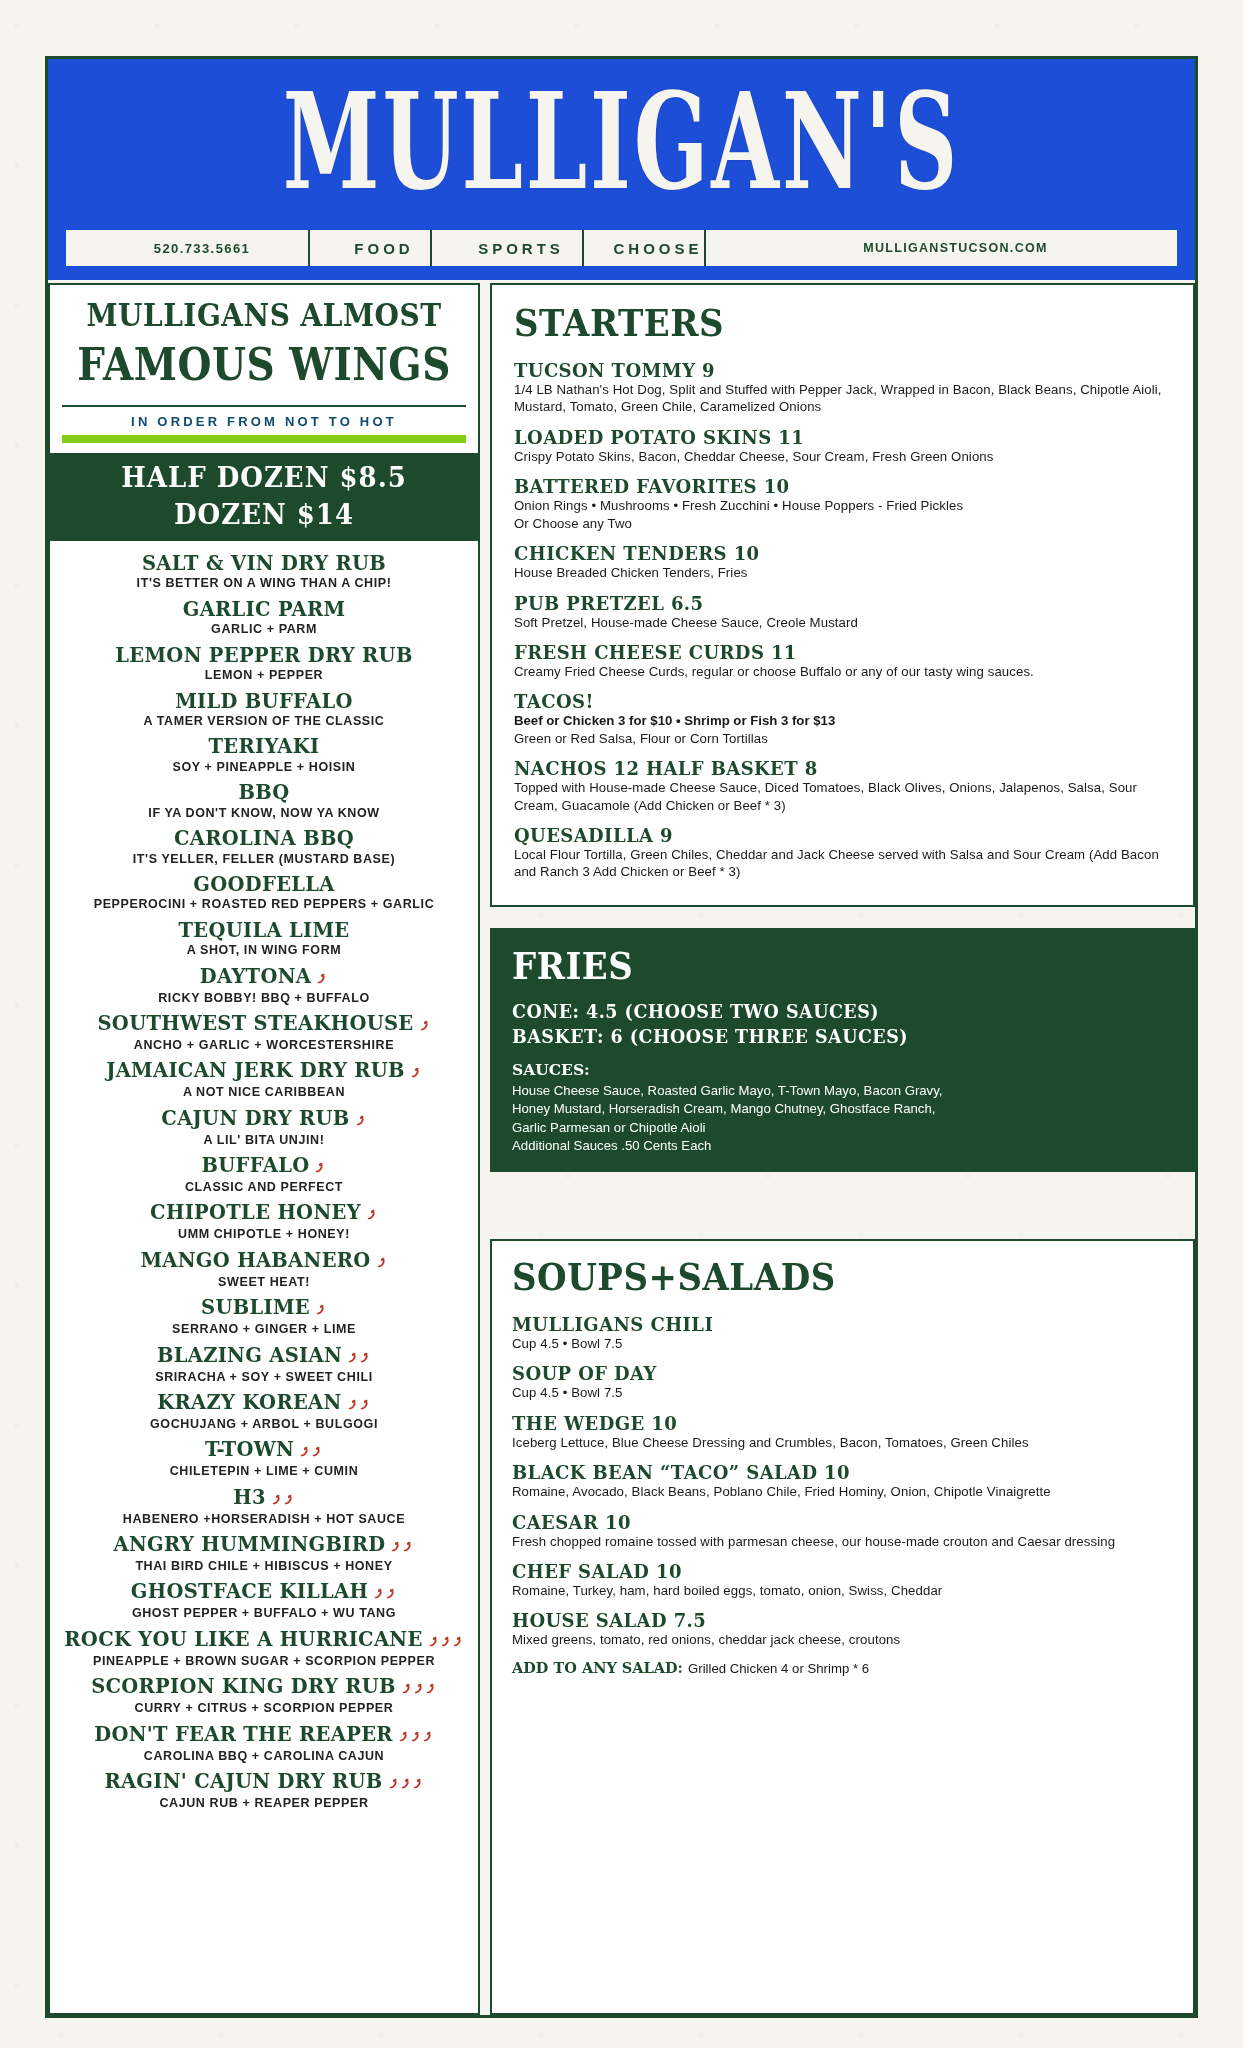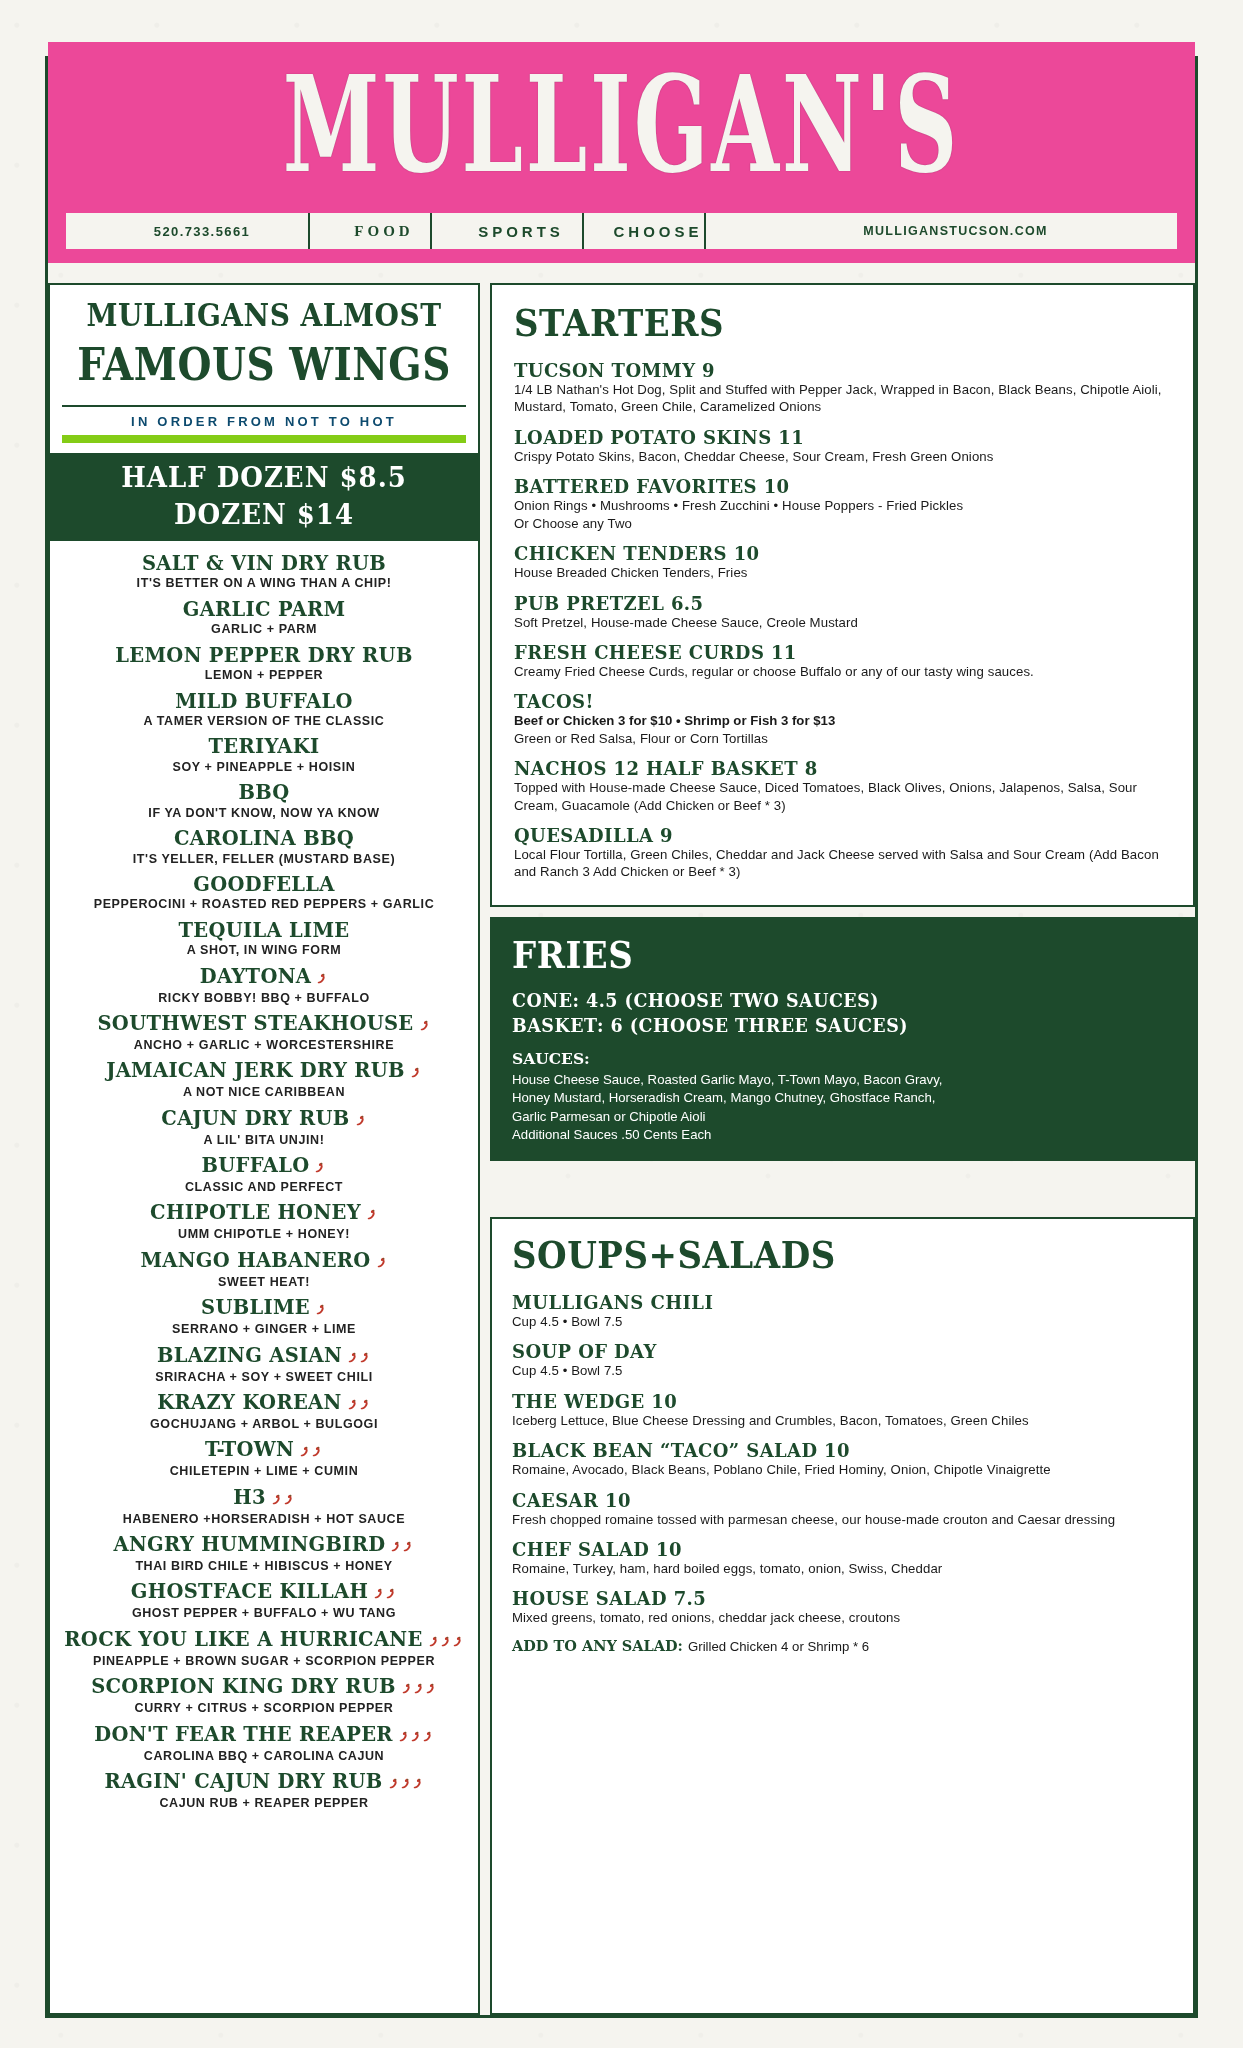--- a/index.html
+++ b/index.html
@@ -37,23 +37,23 @@
     top: 56px;
     width: 1153px;
     height: 1962px;
     border: 3px solid #1d4a2c;
     box-sizing: border-box;
   }
   
   .header {
     position: absolute;
     left: 48px;
-    top: 42px;
+    top: 59px;
     width: 1147px;
-    background: #ec4899;
+    background: #1d4ed8;
     height: 221px;
     box-sizing: border-box;
   }
   .logo-wrap {
     height: 166px;
     display: flex;
     align-items: center;
     justify-content: center;
   }
   .logo {
@@ -93,21 +93,21 @@
   }
   .hb-nav {
     width: 124px;
     font-size: 15px;
     letter-spacing: 4px;
     border-left: 2px solid #1d4a2c;
     border-right: 2px solid #1d4a2c;
     margin-left: -2px;
   }
   .hb-nav.mid { width: 154px; }
-  .hb-nav.first { border-right: 2px solid #1d4a2c; border-left: 2px solid #1d4a2c; font-family: Liberation Serif, serif; }
+  .hb-nav.first { border-right: 2px solid #1d4a2c; border-left: 2px solid #1d4a2c; }
   .hb-site {
     flex: 1;
     font-size: 12.5px;
     letter-spacing: 1.3px;
   }
   
   .content {
     position: absolute;
     left: 48px;
     top: 283px;
@@ -118,21 +118,21 @@
   }
   .col-left {
     width: 432px;
     display: flex;
     flex-direction: column;
   }
   .col-right {
     flex: 1;
     display: flex;
     flex-direction: column;
-    gap: 10px;
+    gap: 21px;
   }
   
   .wings-panel {
     background: #ffffff;
     border: 2px solid #1d4a2c;
     box-sizing: border-box;
     height: 100%;
     display: flex;
     flex-direction: column;
   }

